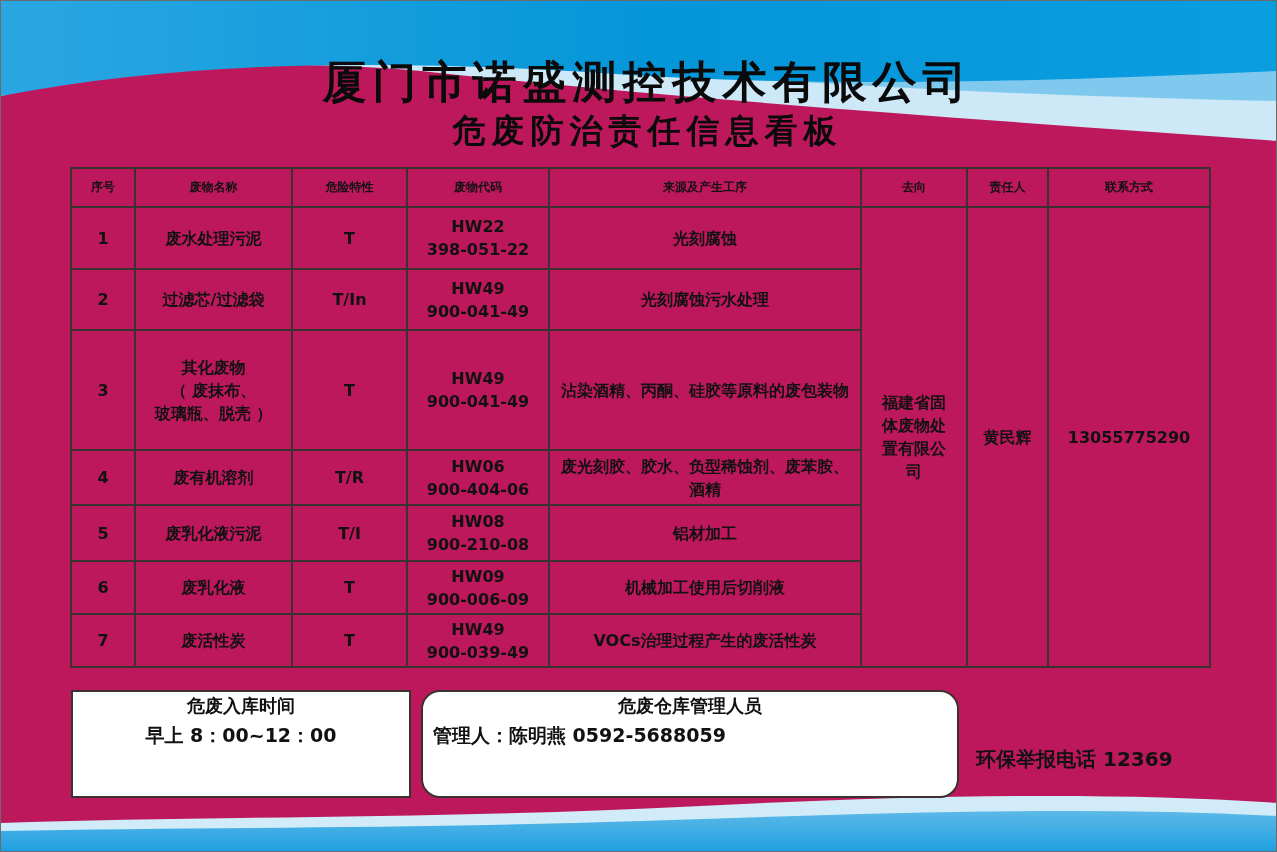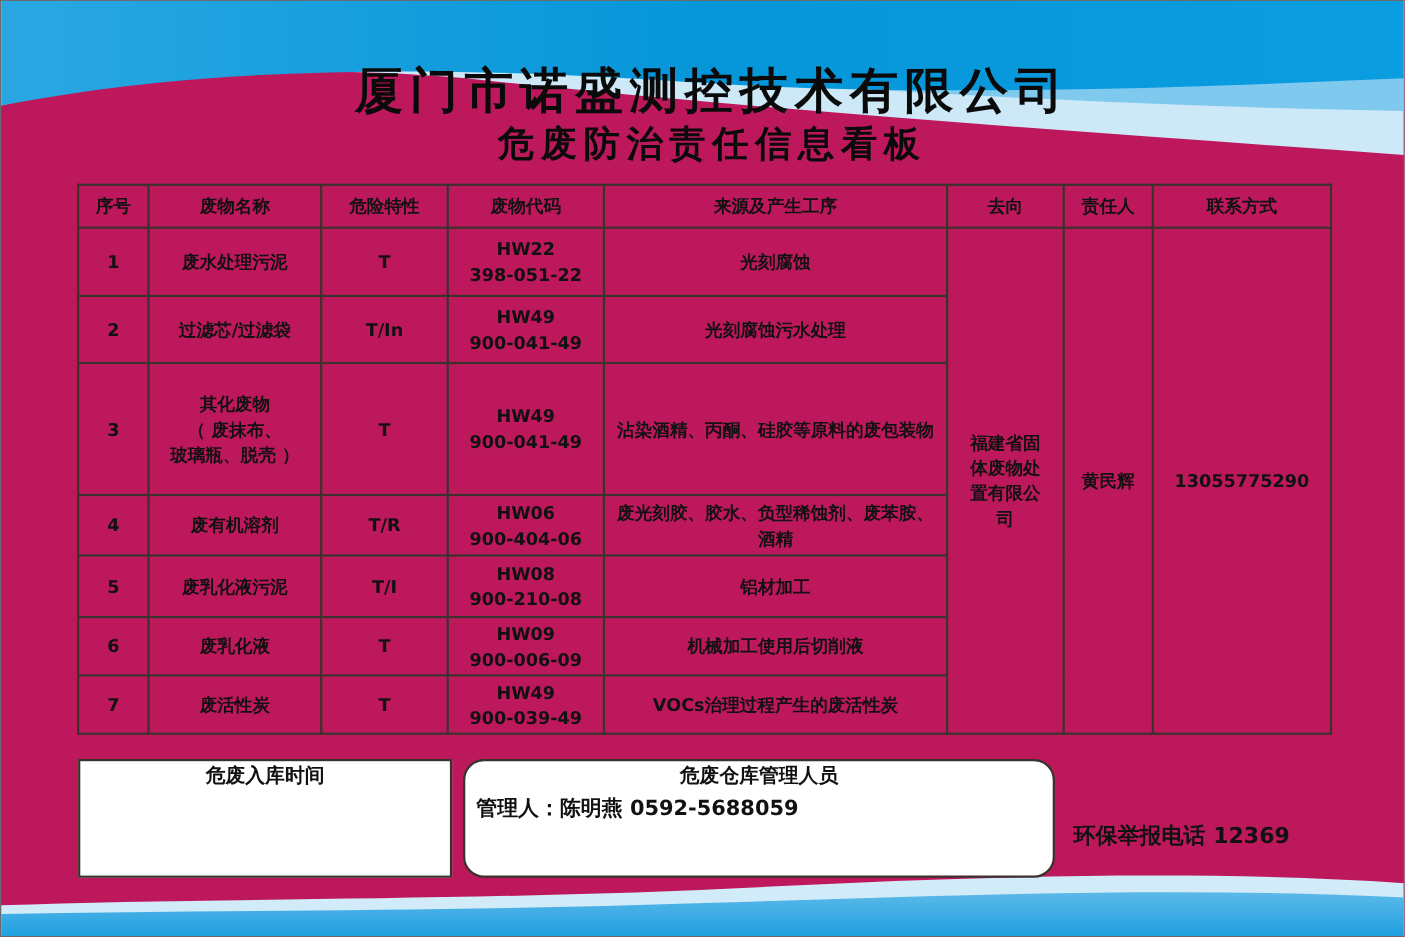--- a/index.html
+++ b/index.html
@@ -6,21 +6,21 @@
   body { width:1277px; height:852px; position:relative; overflow:hidden; background:#fff;
          font-family:"DejaVu Sans", "Liberation Sans", sans-serif; color:#111; }
   .frame { position:absolute; left:0; top:0; width:1275px; height:850px; border:1px solid #6b6b6b; overflow:hidden; background:#be185d; }
   svg.bg { position:absolute; left:0; top:0; }
   .title { position:absolute; left:0; width:1277px; text-align:center; font-weight:bold; color:#0a0a0a; }
   .title.main { top:52px; font-size:44px; letter-spacing:6px; padding-left:8px; }
   .title.sub { top:108px; font-size:33px; letter-spacing:6px; padding-left:8px; }
   table.board { position:absolute; left:69px; top:166px; border-collapse:collapse; table-layout:fixed; }
   table.board td, table.board th { border:2px solid #3a322e; text-align:center; vertical-align:middle;
          font-weight:bold; font-size:16px; line-height:23px; padding:0 4px; }
-  table.board th { height:37px; font-size:16px; }
+  table.board th { height:37px; font-size:12px; }
   .code { font-size:17px; line-height:23px;margin-left:16px; }
   .tall { font-size:19px; line-height:48px; }
   .mid { font-size:19px;margin-left:28px; }
   .box { position:absolute; border:2px solid #3a322e; background:#fff; text-align:center; font-weight:bold; }
   .box1 { left:70px; top:689px; width:336px; height:104px; }
   .box2 { left:420px; top:689px; width:534px; height:104px;border-radius:19px; }
   .box .h { font-size:18px; margin-top:0; line-height:28px; }
   .box .l { font-size:19px; line-height:31px; }
   .box2 .l { text-align:left; padding-left:10px; font-size:19px; line-height:30px; }
   .hotline { position:absolute; left:975px; top:745px; font-weight:bold; font-size:20px; }
@@ -153,20 +153,21 @@
             <div>HW49</div>
             <div>900-039-49</div>
           </td>
       <td>VOCs治理过程产生的废活性炭</td>
     </tr>
   </tbody>
     </table>
 
   <div class="box box1">
     <div class="h">危废入库时间</div>
+    <div class="l">早上 8：00~12：00</div>
   </div>
 
   <div class="box box2">
     <div class="h">危废仓库管理人员</div>
     <div class="l">管理人：陈明燕  0592-5688059</div>
   </div>
 
   <div class="hotline">环保举报电话 12369</div>
 </div>
 

